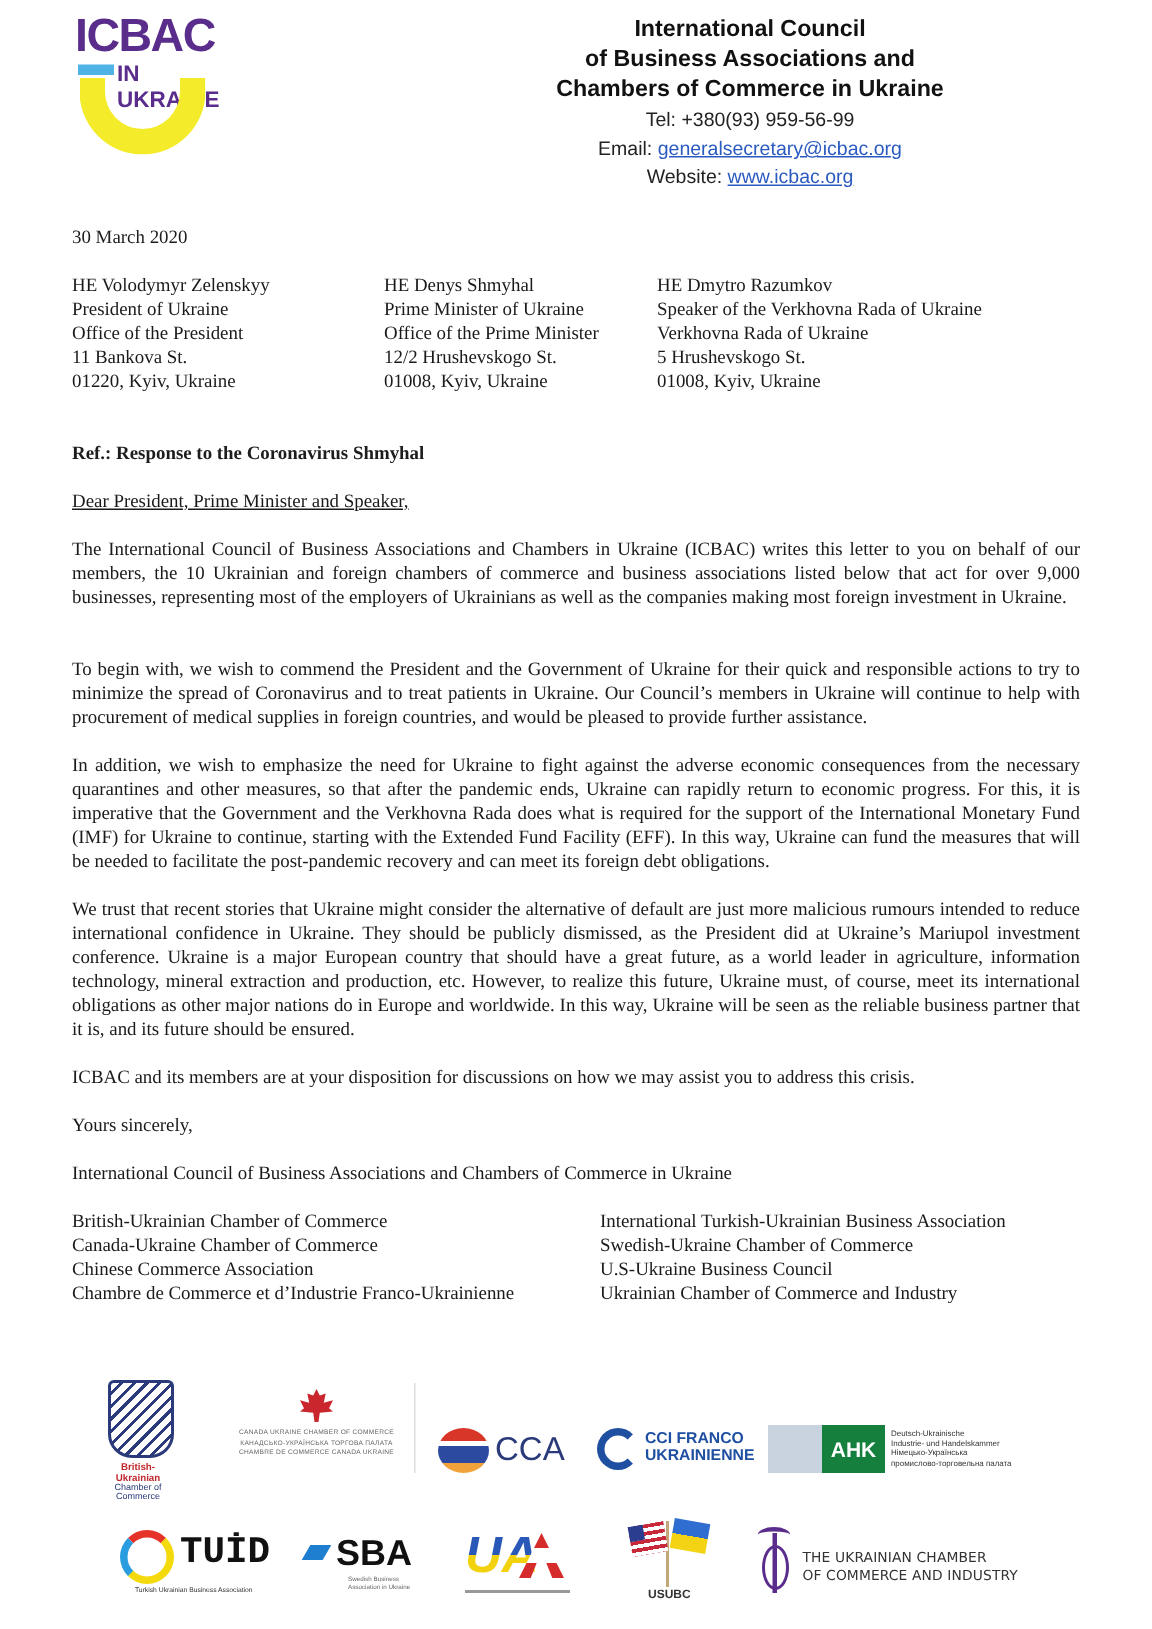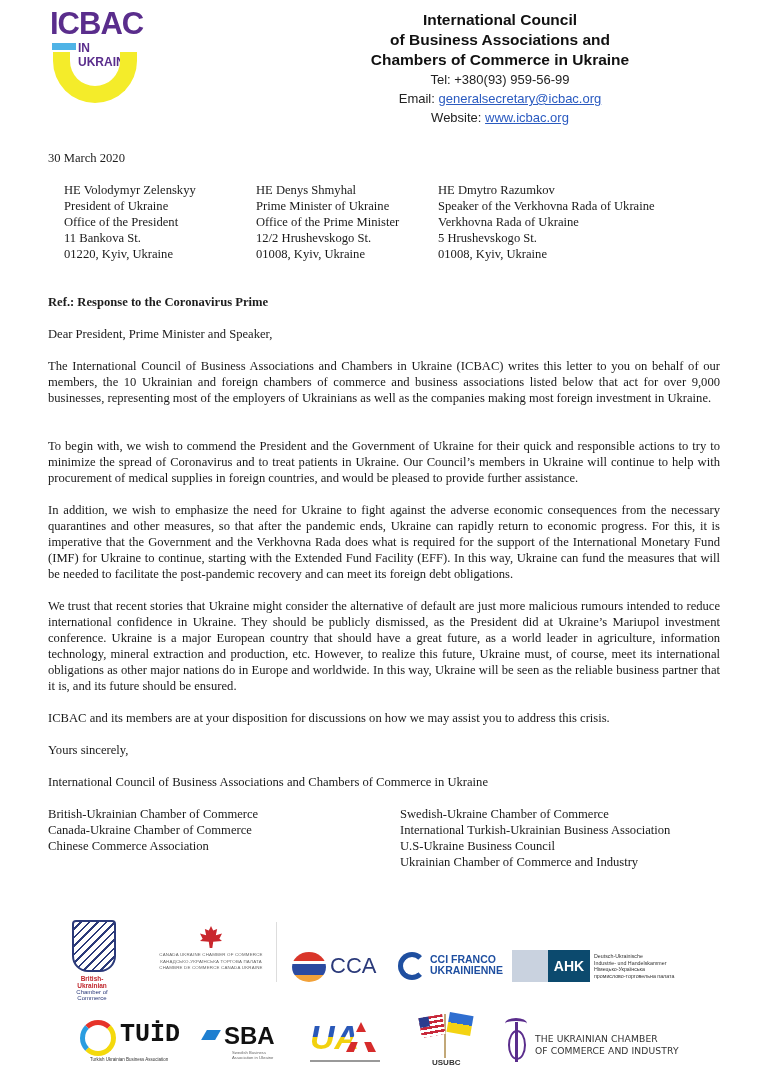--- a/index.html
+++ b/index.html
@@ -2,21 +2,21 @@
 <html><head>
 <meta charset="utf-8">
 <style>
   html, body { margin: 0; padding: 0; background: #ffffff; }
   body { width: 768px; height: 1086px; position: relative; overflow: hidden; color: #1a1a1a; }
 
   
   .logo { position: absolute; left: 50px; top: 8px; width: 90px; height: 95px; }
   .logo .icbac { position: absolute; left: 0; top: 0; font-family: "Liberation Sans", sans-serif; font-weight: bold; font-size: 31px; letter-spacing: -1px; color: #5a2d8c; line-height: 32px; }
   .logo .bar { position: absolute; left: 2px; top: 35px; width: 24px; height: 7px; background: #4fb3e6; }
-  .logo .inukr { position: absolute; left: 28px; top: 33px; font-family: "Liberation Sans", sans-serif; font-weight: bold; font-size: 12px; color: #5a2d8c; letter-spacing: 0; }
+  .logo .inukr { position: absolute; left: 28px; top: 33px; font-family: "Liberation Sans", sans-serif; font-weight: bold; font-size: 15px; color: #5a2d8c; letter-spacing: 0; }
   .logo .u { position: absolute; left: 3px; top: 44px; width: 50px; height: 34px; border: 17px solid #f4ec2a; border-top: none; border-radius: 0 0 42px 42px; }
 
   .org { position: absolute; left: 330px; top: 10px; width: 340px; text-align: center; font-family: "Liberation Sans", sans-serif; }
   .org .title { font-weight: bold; font-size: 15.5px; line-height: 20px; color: #111; }
   .org .line { font-size: 13px; line-height: 19px; color: #222; }
   .org .link { color: #2a5ac0; text-decoration: underline; }
 
   
   .letter { position: absolute; left: 48px; top: 150px; width: 672px; font-family: "Liberation Serif", serif; font-size: 12.6px; line-height: 16px; color: #1d1d1d; }
   .date { position: absolute; left: 48px; top: 150px; }
@@ -40,21 +40,21 @@
   .cca { left: 292px; top: 950px; width: 92px; height: 40px; }
   .cca .globe { position: absolute; left: 0; top: 2px; width: 34px; height: 30px; border-radius: 50%; background: linear-gradient(180deg, #d9362a 0 30%, #ffffff 30% 40%, #2b4aa0 40% 78%, #f2a23a 78% 100%); }
   .cca .txt { position: absolute; left: 38px; top: 3px; font-family: "Liberation Sans", sans-serif; font-size: 22px; color: #2b3a7a; }
 
   .cci { left: 398px; top: 952px; width: 105px; height: 32px; }
   .cci .c { position: absolute; left: 0; top: 0; width: 18px; height: 18px; border: 5px solid #1f4fa0; border-right-color: transparent; border-radius: 50%; }
   .cci .t { position: absolute; left: 32px; top: 2px; font-family: "Liberation Sans", sans-serif; font-weight: bold; font-size: 10.5px; line-height: 11px; color: #1f4fa0; }
 
   .ahk { left: 512px; top: 950px; width: 200px; height: 34px; }
   .ahk .img { position: absolute; left: 0; top: 0; width: 36px; height: 32px; background: #c9d2df; }
-  .ahk .box { position: absolute; left: 36px; top: 0; width: 42px; height: 32px; background: #0c4a6e; color: #fff; font-family: "Liberation Sans", sans-serif; font-weight: bold; font-size: 14px; line-height: 32px; text-align: center; }
+  .ahk .box { position: absolute; left: 36px; top: 0; width: 42px; height: 32px; background: #15803d; color: #fff; font-family: "Liberation Sans", sans-serif; font-weight: bold; font-size: 14px; line-height: 32px; text-align: center; }
   .ahk .t { position: absolute; left: 82px; top: 3px; font-family: "Liberation Sans", sans-serif; font-size: 5.3px; line-height: 6.6px; color: #333; }
 
   .tuid { left: 80px; top: 1018px; width: 100px; height: 48px; }
   .tuid .ring { position: absolute; left: 0; top: 2px; width: 26px; height: 26px; border-radius: 50%; border: 5px solid; border-color: #e63329 #f4d90c #f4d90c #2a9de0; }
   .tuid .t { position: absolute; left: 40px; top: 2px; font-family: Liberation Mono, monospace; font-weight: bold; font-size: 25px; color: #111; }
   .tuid .s { position: absolute; left: 10px; top: 39px; font-family: "Liberation Sans", sans-serif; font-size: 4.5px; color: #333; white-space: nowrap; }
 
   .sba { left: 204px; top: 1022px; width: 80px; height: 40px; }
   .sba .sh { position: absolute; left: 0; top: 8px; width: 14px; height: 10px; background: #1e7fd0; transform: skewX(-30deg); }
   .sba .t { position: absolute; left: 20px; top: 0; font-family: "Liberation Sans", sans-serif; font-weight: bold; font-size: 24px; color: #111; }
@@ -103,21 +103,21 @@
     <a class="link">generalsecretary@icbac.org</a>
   </div>
   <div class="line">
     <span>Website:</span>
     <a class="link">www.icbac.org</a>
   </div>
 </div>
 
 <div class="letter date">30 March 2020</div>
 
-<div class="addr" style="left:48px;margin-left:16px;">
+<div class="addr" style="left:48px;">
   <div>HE Volodymyr Zelenskyy</div>
   <div>President of Ukraine</div>
   <div>Office of the President</div>
   <div>11 Bankova St.</div>
   <div>01220, Kyiv, Ukraine</div>
 </div>
 <div class="addr" style="left:256px;">
   <div>HE Denys Shmyhal</div>
   <div>Prime Minister of Ukraine</div>
   <div>Office of the Prime Minister</div>
@@ -125,38 +125,39 @@
   <div>01008, Kyiv, Ukraine</div>
 </div>
 <div class="addr" style="left:438px;">
   <div>HE Dmytro Razumkov</div>
   <div>Speaker of the Verkhovna Rada of Ukraine</div>
   <div>Verkhovna Rada of Ukraine</div>
   <div>5 Hrushevskogo St.</div>
   <div>01008, Kyiv, Ukraine</div>
 </div>
 
-<div class="letter ref">Ref.: Response to the Coronavirus Prime</div>
-<div class="para" style="top:326px;">Dear President, Prime Minister and Speaker,</div>
+<div class="letter ref">Ref.: Response to the Coronavirus Shmyhal</div>
+<div class="para" style="top:326px;text-decoration:underline;">Dear President, Prime Minister and Speaker,</div>
 <div class="para" style="top:358px;">The International Council of Business Associations and Chambers in Ukraine (ICBAC) writes this letter to you on behalf of our members, the 10 Ukrainian and foreign chambers of commerce and business associations listed below that act for over 9,000 businesses, representing most of the employers of Ukrainians as well as the companies making most foreign investment in Ukraine.</div>
 <div class="para" style="top:438px;">To begin with, we wish to commend the President and the Government of Ukraine for their quick and responsible actions to try to minimize the spread of Coronavirus and to treat patients in Ukraine. Our Council’s members in Ukraine will continue to help with procurement of medical supplies in foreign countries, and would be pleased to provide further assistance.</div>
 <div class="para" style="top:502px;">In addition, we wish to emphasize the need for Ukraine to fight against the adverse economic consequences from the necessary quarantines and other measures, so that after the pandemic ends, Ukraine can rapidly return to economic progress. For this, it is imperative that the Government and the Verkhovna Rada does what is required for the support of the International Monetary Fund (IMF) for Ukraine to continue, starting with the Extended Fund Facility (EFF). In this way, Ukraine can fund the measures that will be needed to facilitate the post-pandemic recovery and can meet its foreign debt obligations.</div>
 <div class="para" style="top:598px;">We trust that recent stories that Ukraine might consider the alternative of default are just more malicious rumours intended to reduce international confidence in Ukraine. They should be publicly dismissed, as the President did at Ukraine’s Mariupol investment conference. Ukraine is a major European country that should have a great future, as a world leader in agriculture, information technology, mineral extraction and production, etc. However, to realize this future, Ukraine must, of course, meet its international obligations as other major nations do in Europe and worldwide. In this way, Ukraine will be seen as the reliable business partner that it is, and its future should be ensured.</div>
 <div class="para" style="top:710px;">ICBAC and its members are at your disposition for discussions on how we may assist you to address this crisis.</div>
 <div class="para" style="top:742px;">Yours sincerely,</div>
 <div class="para" style="top:774px;">International Council of Business Associations and Chambers of Commerce in Ukraine</div>
 
 <div class="members" style="left:48px;">
   <div>British-Ukrainian Chamber of Commerce</div>
   <div>Canada-Ukraine Chamber of Commerce</div>
   <div>Chinese Commerce Association</div>
+  <div>Chambre de Commerce et d’Industrie Franco-Ukrainienne</div>
 </div>
 <div class="members" style="left:400px;">
+  <div>International Turkish-Ukrainian Business Association</div>
   <div>Swedish-Ukraine Chamber of Commerce</div>
-  <div>International Turkish-Ukrainian Business Association</div>
   <div>U.S-Ukraine Business Council</div>
   <div>Ukrainian Chamber of Commerce and Industry</div>
 </div>
 
 <div class="lg bucc">
   <div class="crest"></div>
   <div class="t1">British-Ukrainian</div>
   <div class="t2">Chamber of Commerce</div>
 </div>
 

